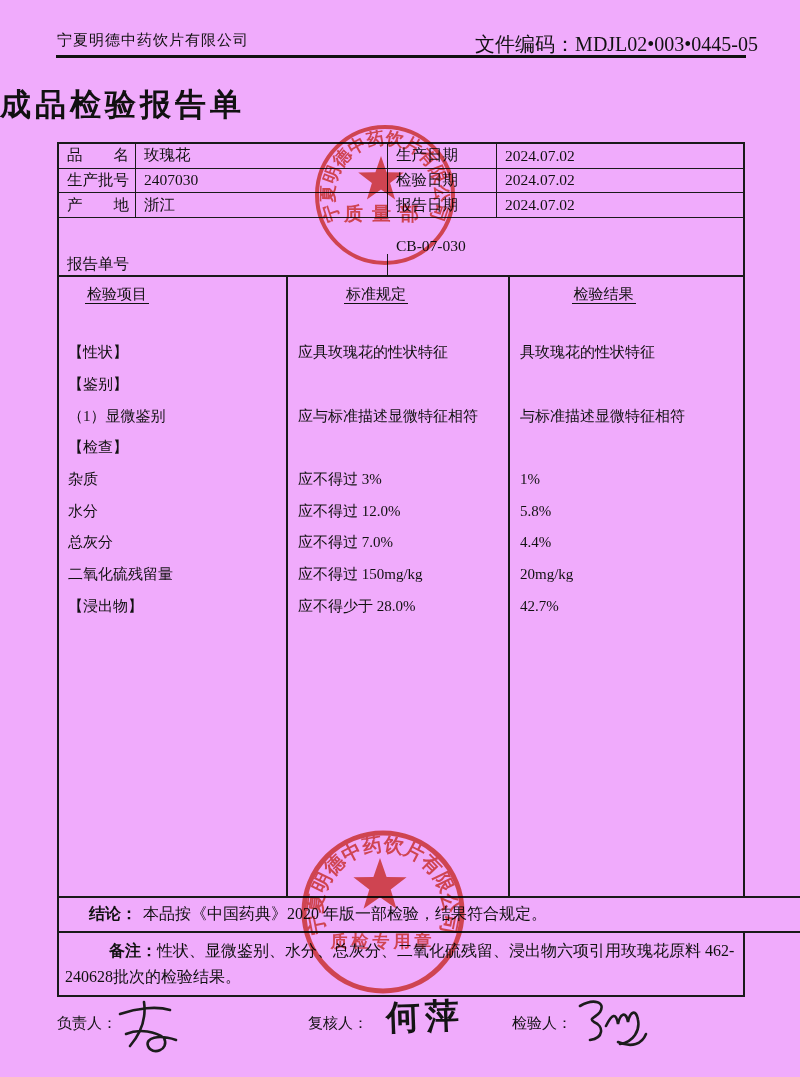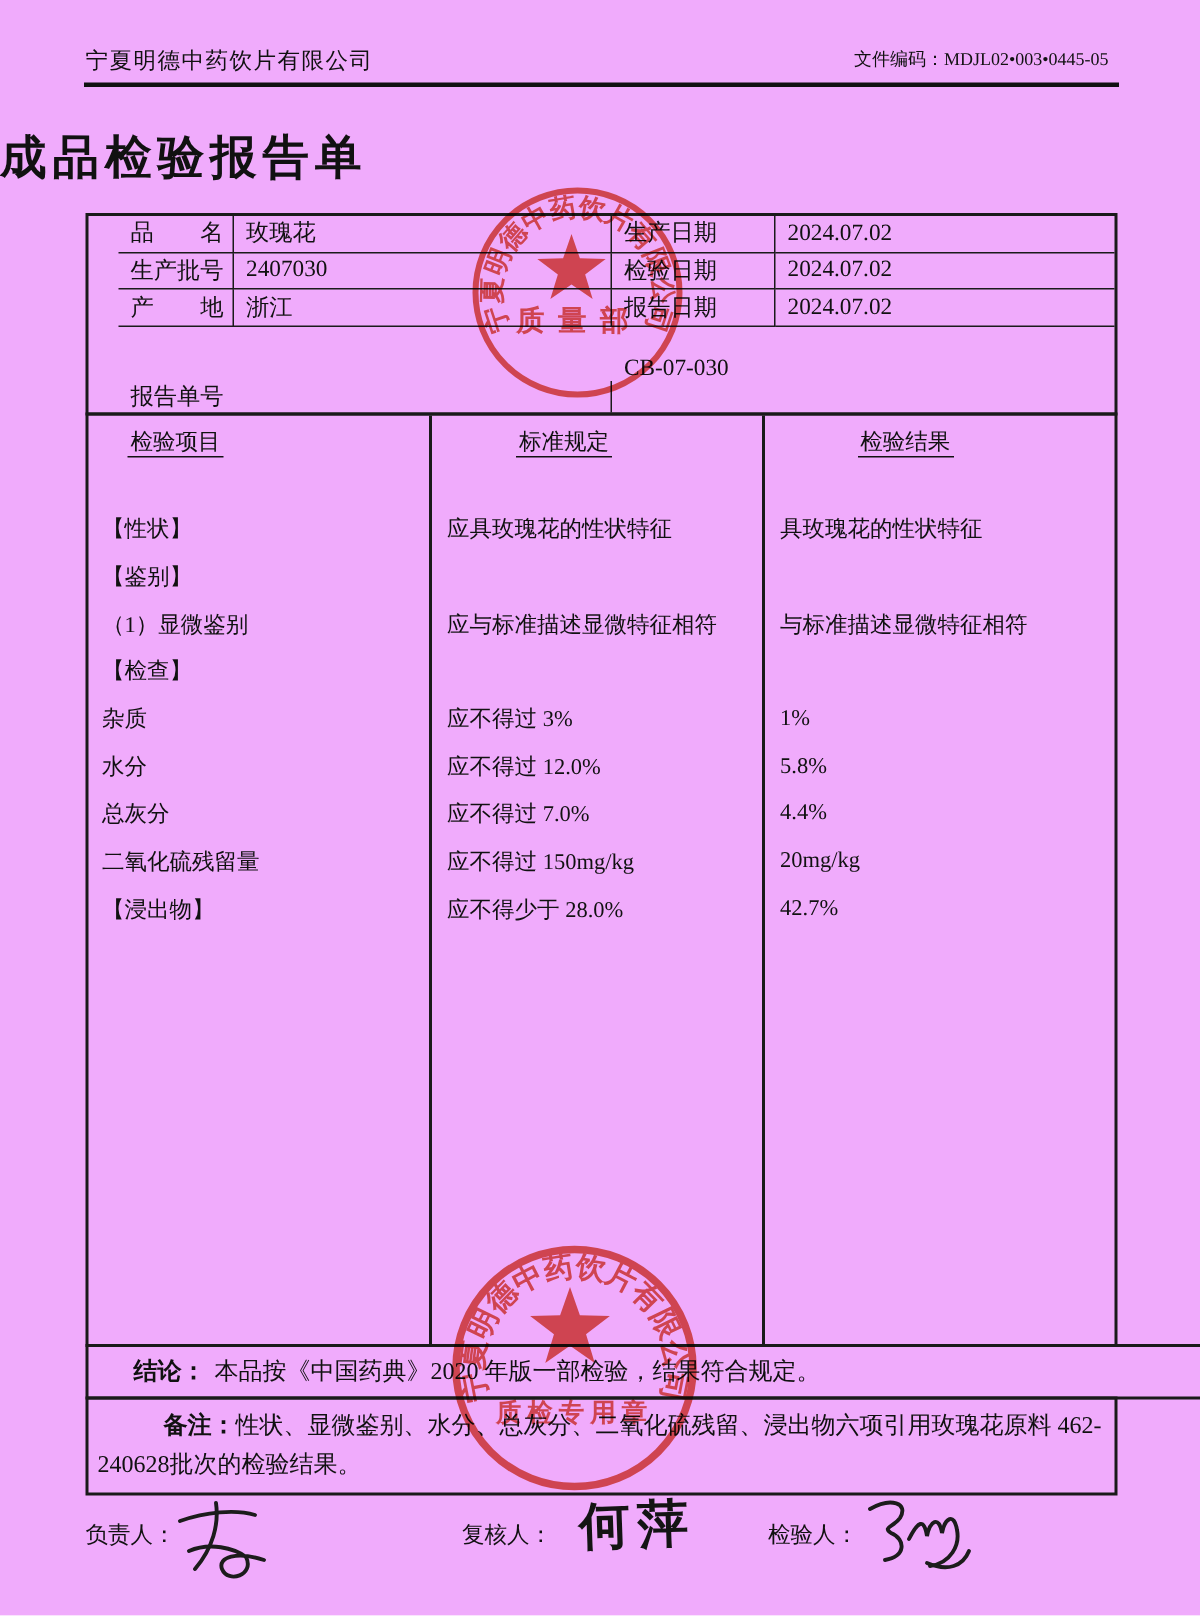--- a/index.html
+++ b/index.html
@@ -1,31 +1,31 @@
 <!DOCTYPE html>
 <html><head>
 <meta charset="utf-8">
 <style>
   html,body{margin:0;padding:0;background:#ffffff;}
   .page{position:relative;width:800px;height:1077px;background:#f0abfc;overflow:hidden;
         font-family:"Liberation Serif","DejaVu Serif",serif;color:#111;}
 
   
   .hdr-company{position:absolute;left:57px;top:31px;font-size:15px;letter-spacing:1px;}
-  .hdr-code{position:absolute;right:61px;top:31px;font-size:12px;}
+  .hdr-code{position:absolute;right:42px;top:31px;font-size:20px;}
   .hdr-rule{position:absolute;left:56px;top:55px;width:690px;height:2.5px;background:#111;}
 
   
   .title{position:absolute;left:0;top:84px;width:800px;text-align:left;
          font-size:31px;font-weight:bold;letter-spacing:4px;}
 
   
   .tbl1{position:absolute;left:57px;top:142px;width:688px;height:135px;
         border:2px solid #1a1a1a;box-sizing:border-box;display:grid;
-        grid-template-columns:77px 252px 109px 1fr;grid-template-rows:repeat(4,1fr);padding-left:20px;}
+        grid-template-columns:77px 252px 109px 1fr;grid-template-rows:repeat(4,1fr);}
   .tbl1 .cell{border-right:1.5px solid #1a1a1a;border-bottom:1.5px solid #1a1a1a;
         display:flex;align-items:center;padding-left:8px;font-size:15.5px;
         box-sizing:border-box;white-space:nowrap;overflow:visible;}
   .tbl1 .last-col{border-right:none;}
   .tbl1 .last-row{border-bottom:none;}
   .tbl1 .span2a{grid-column:1/3;margin-top:36px;}
   .tbl1 .span2b{grid-column:3/5;}
 
   
   .tbl2{position:absolute;left:57px;top:275px;width:688px;height:623px;

